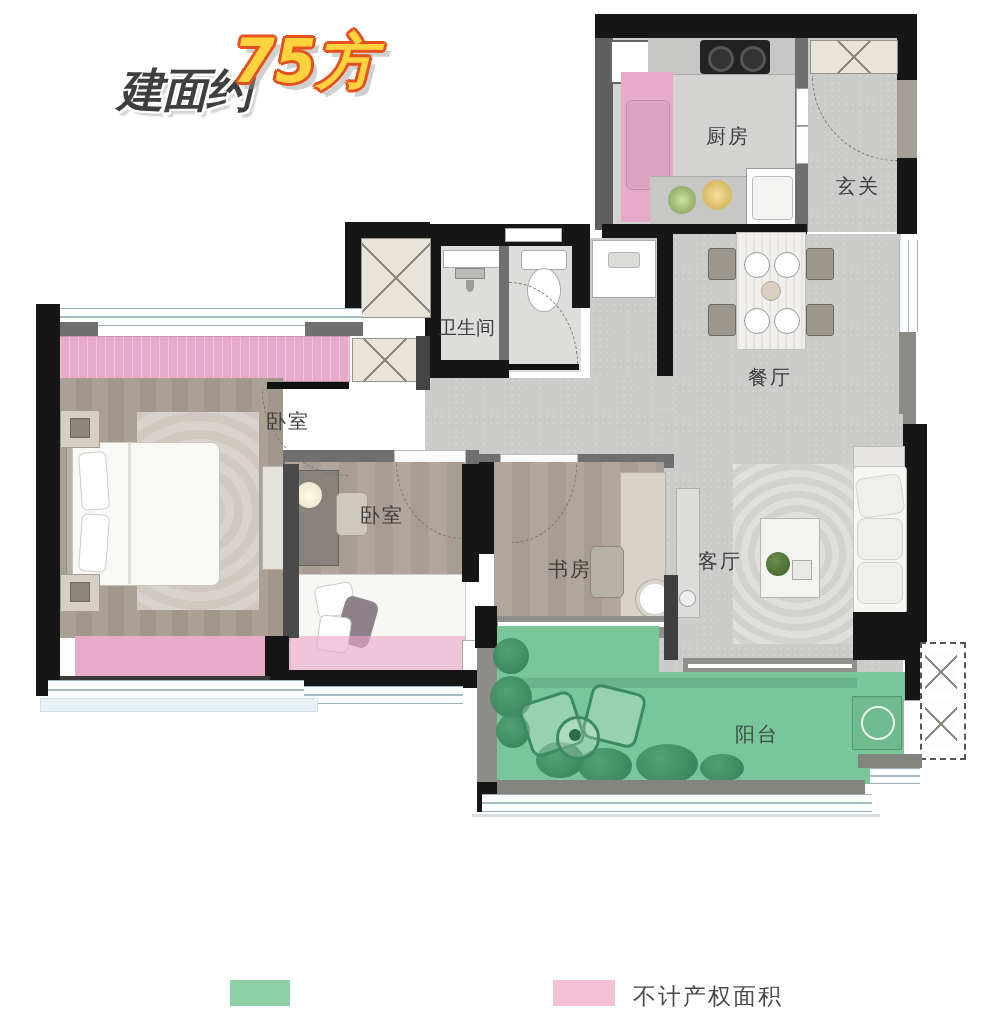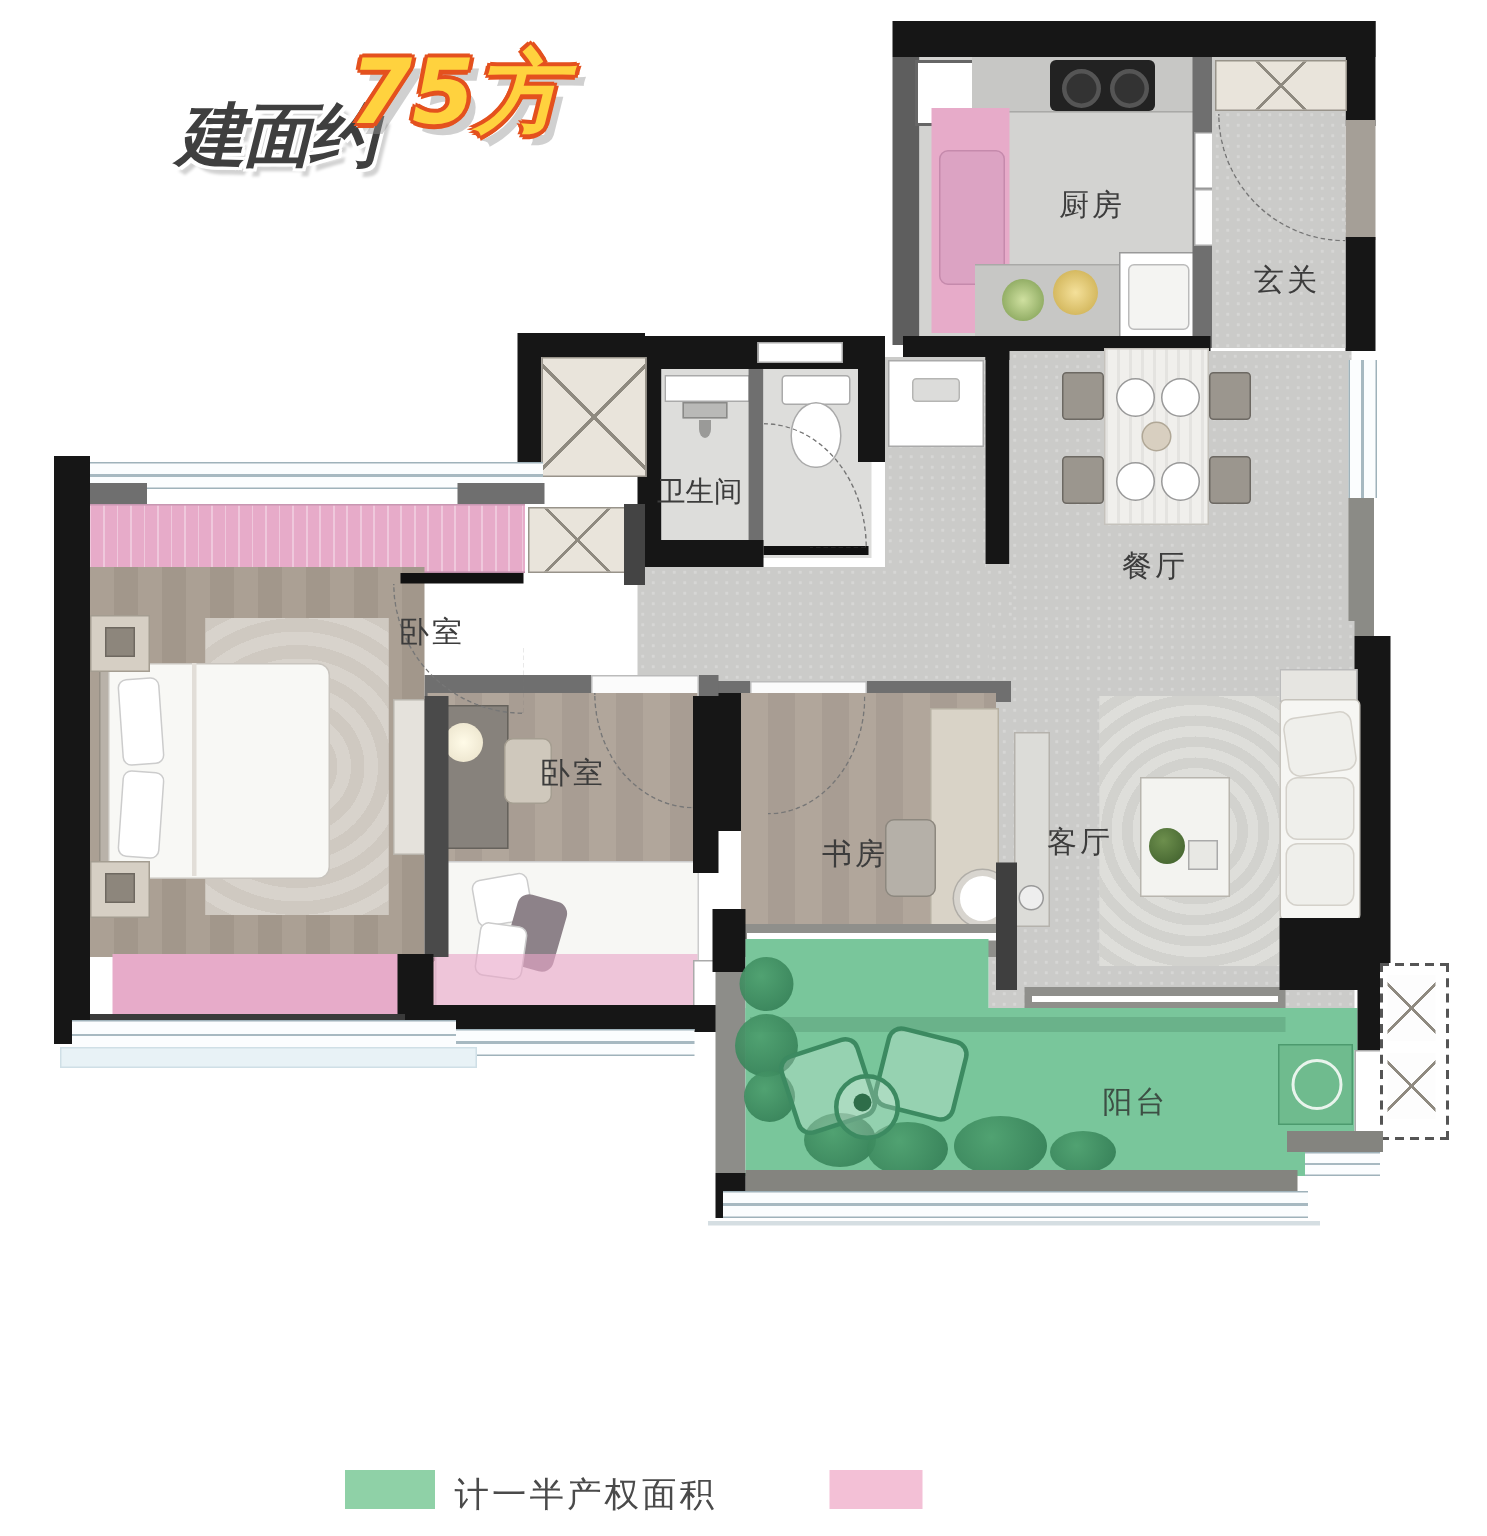--- a/index.html
+++ b/index.html
@@ -229,16 +229,16 @@
   <div class="xbox" style="left:925px;top:650px;width:32px;height:44px;background-color:#fdfdfd;border:none;"></div>
   <div class="xbox" style="left:925px;top:702px;width:32px;height:44px;background-color:#fdfdfd;border:none;"></div>
   <div class="a" style="left:497px;top:780px;width:368px;height:14px;background:#84847f;"></div>
   <div class="wb" style="left:477px;top:782px;width:20px;height:30px;"></div>
   <div class="window3" style="left:482px;top:794px;width:390px;height:16px;"></div>
   <div class="a" style="left:472px;top:814px;width:408px;height:3px;background:#d5dee2;"></div>
   <div class="a" style="left:858px;top:754px;width:64px;height:14px;background:#84847f;"></div>
   <div class="window3" style="left:870px;top:768px;width:50px;height:14px;"></div>
 
   <div class="a" style="left: 230px; top: 980px; width: 60px; height: 26px; background-color: rgb(143, 209, 167);"></div>
-  <div class="legend-label" style="left:303px;top:981px;">计一半产权面积</div>
   <div class="a" style="left: 553px; top: 980px; width: 62px; height: 26px; background-color: rgb(243, 192, 214);"></div>
+  <div class="legend-label" style="left:633px;top:981px;">不计产权面积</div>
 
 </div>
 
 </body></html>

